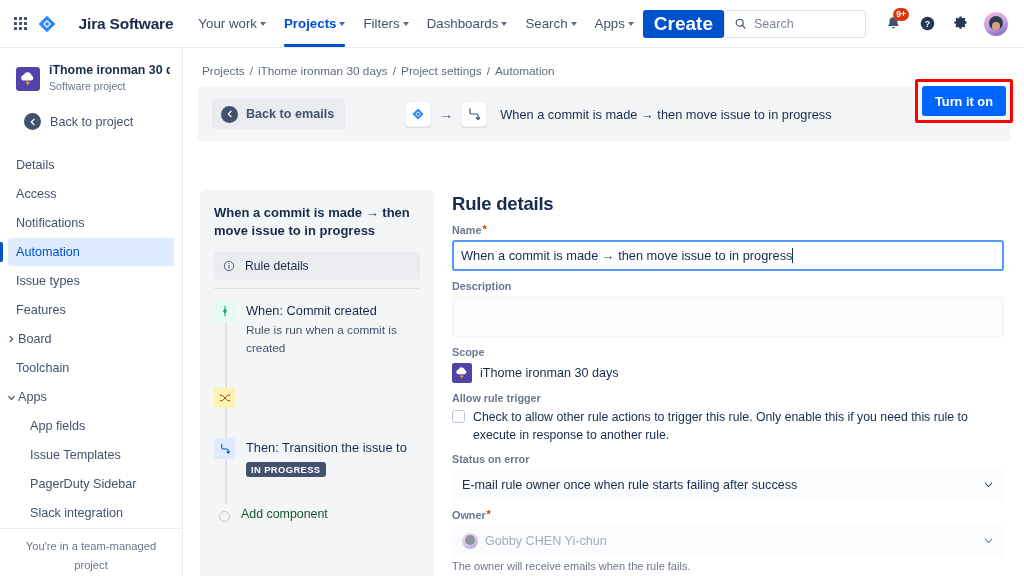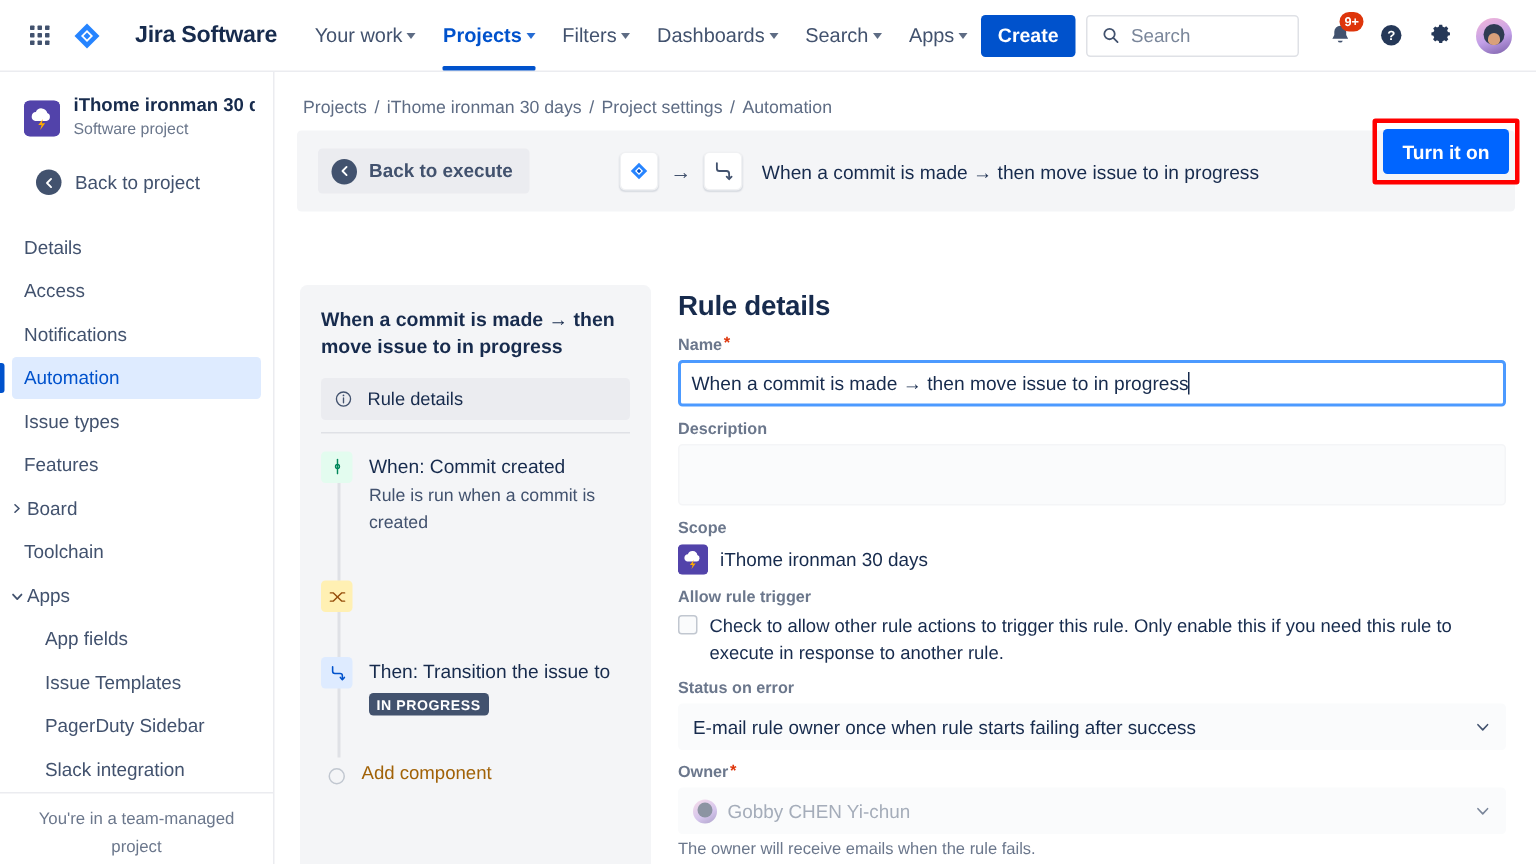--- a/index.html
+++ b/index.html
@@ -58,21 +58,21 @@
   }
   .navitem.active { color: #0052cc; font-weight: 600; }
   .navitem.active::after {
     content: ""; position: absolute; left: 9px; right: 9px; bottom: 0;
     height: 3px; background: #0052cc; border-radius: 1px;
   }
   .caret { width: 0; height: 0; border-left: 3.5px solid transparent; border-right: 3.5px solid transparent; border-top: 4px solid currentColor; opacity: .85; margin-top: 1px; }
 
   .create-btn {
     background: #0052cc; color: #fff;
-    font-size: 13px; font-weight: 600;
+    font-size: 19px; font-weight: 600;
     border: none; border-radius: 3px;
     height: 28px; padding: 0 11px;
     margin-left: 0; cursor: pointer;
     font-family: inherit;
   }
 
   .nav-right {
     margin-left: auto;
     display: flex; align-items: center; gap: 4px;
     padding-right: 4px;
@@ -302,21 +302,21 @@
     font-size: 11.8px; color: #42526e;
     line-height: 1.5; margin-top: 2px;
   }
   .lozenge {
     display: inline-block; margin-top: 5px;
     background: #42526e; color: #fff;
     font-size: 9.4px; font-weight: 700; letter-spacing: .4px;
     padding: 2px 5px 2px 5px; border-radius: 3px;
     text-transform: uppercase;
   }
-  .node-add { font-size: 12.4px; color: #a16207; padding-top: 0px; }
+  .node-add { font-size: 12.4px; color: #14532d; padding-top: 0px; }
 
   .details-col {
     flex: 1 1 auto;
     padding: 12px 20px 0 18px;
     overflow: hidden;
   }
   .details-h {
     font-size: 18.5px; font-weight: 700; color: #172b4d;
     margin: 0 0 9px 0; letter-spacing: -.2px;
   }
@@ -558,21 +558,21 @@
     <span class="bc">Automation</span>
   </div>
 
   <div class="rule-bar">
     <div class="btn-grey">
       <span class="circ-arrow">
         <svg width="10" height="10" viewBox="0 0 24 24">
             <path d="M14.5 5.5 8 12l6.5 6.5" fill="none" stroke="#fff" stroke-width="3" stroke-linecap="round" stroke-linejoin="round"></path>
           </svg>
       </span>
-      <span>Back to execute</span>
+      <span>Back to emails</span>
     </div>
 
     <div class="rule-title-wrap">
       <div class="chip">
         <svg width="14" height="14" viewBox="0 0 24 24">
           <path d="M12 2.6 21.4 12 12 21.4 2.6 12Z" fill="#2684ff"></path>
           <path d="M12 7.4 16.6 12 12 16.6 7.4 12Z" fill="#fff"></path>
           <path d="M12 9.4 14.6 12 12 14.6 9.4 12Z" fill="#0052cc"></path>
         </svg>
       </div>

